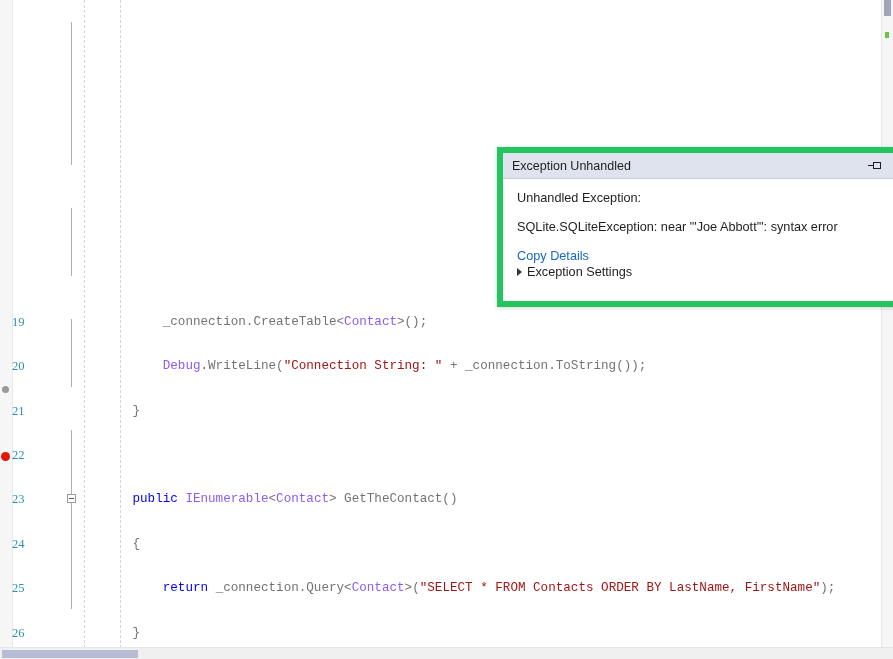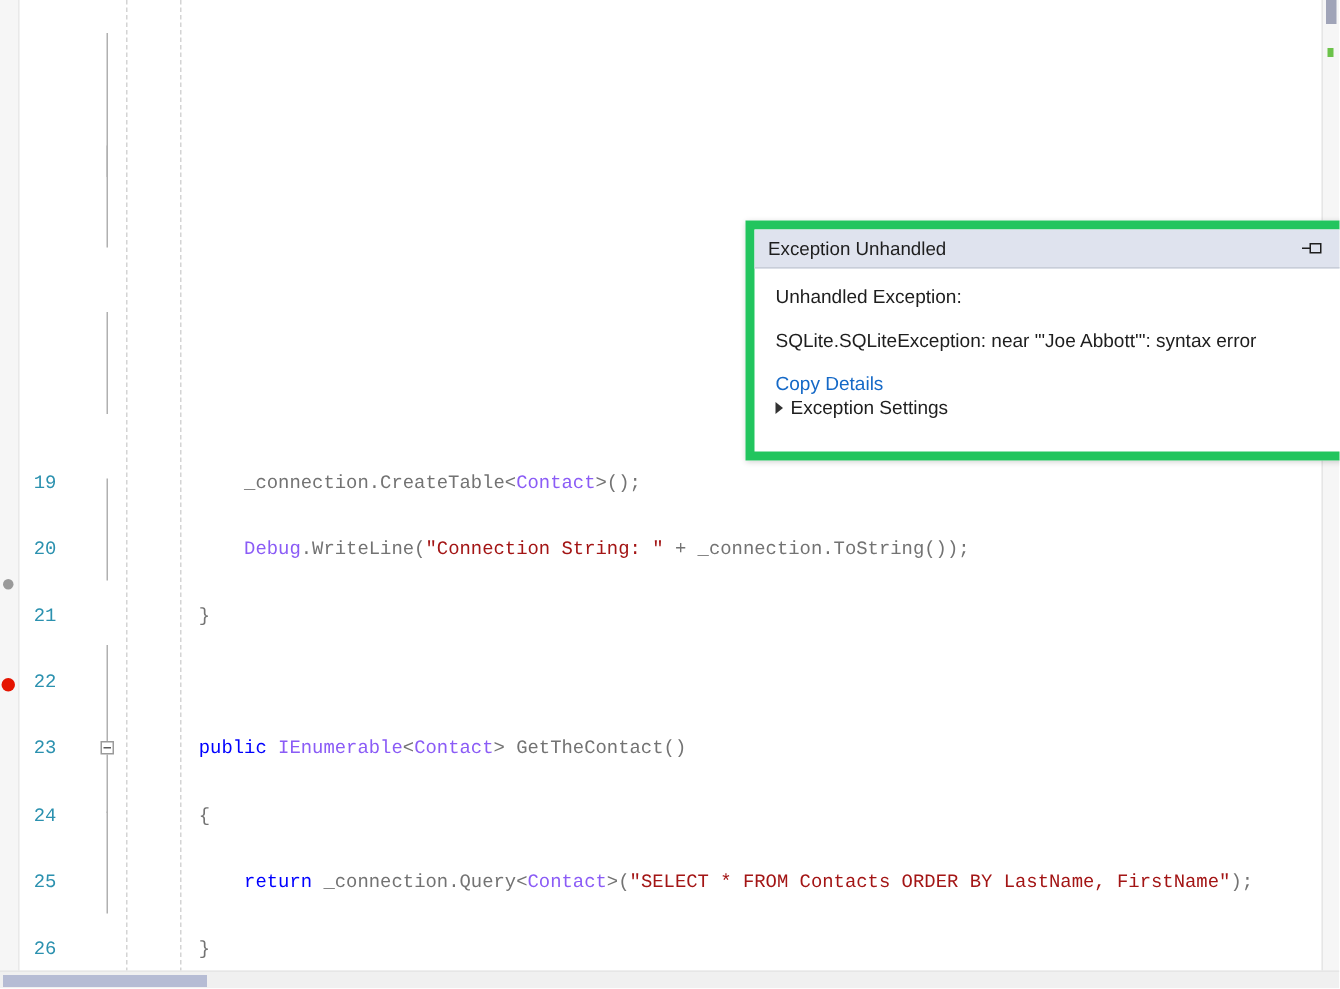--- a/index.html
+++ b/index.html
@@ -60,23 +60,23 @@
   }
   .line {
     position: relative;
     height: 22.2px;
     white-space: pre;
   }
   .lnum {
     position: absolute;
     left: 0; top: 0;
     width: 36px;
-    text-align: center;
+    text-align: left;
     color: #2b91af;
-    font-family: Liberation Mono, monospace;
+    font-family: Liberation Serif, serif;
     font-size: 12.6px;
   }
   .fold {
     position: absolute;
     left: 55px; top: 6px;
     width: 9px; height: 9px;
     box-sizing: border-box;
     border: 1px solid #9a9a9a;
     background: #ffffff;
   }

